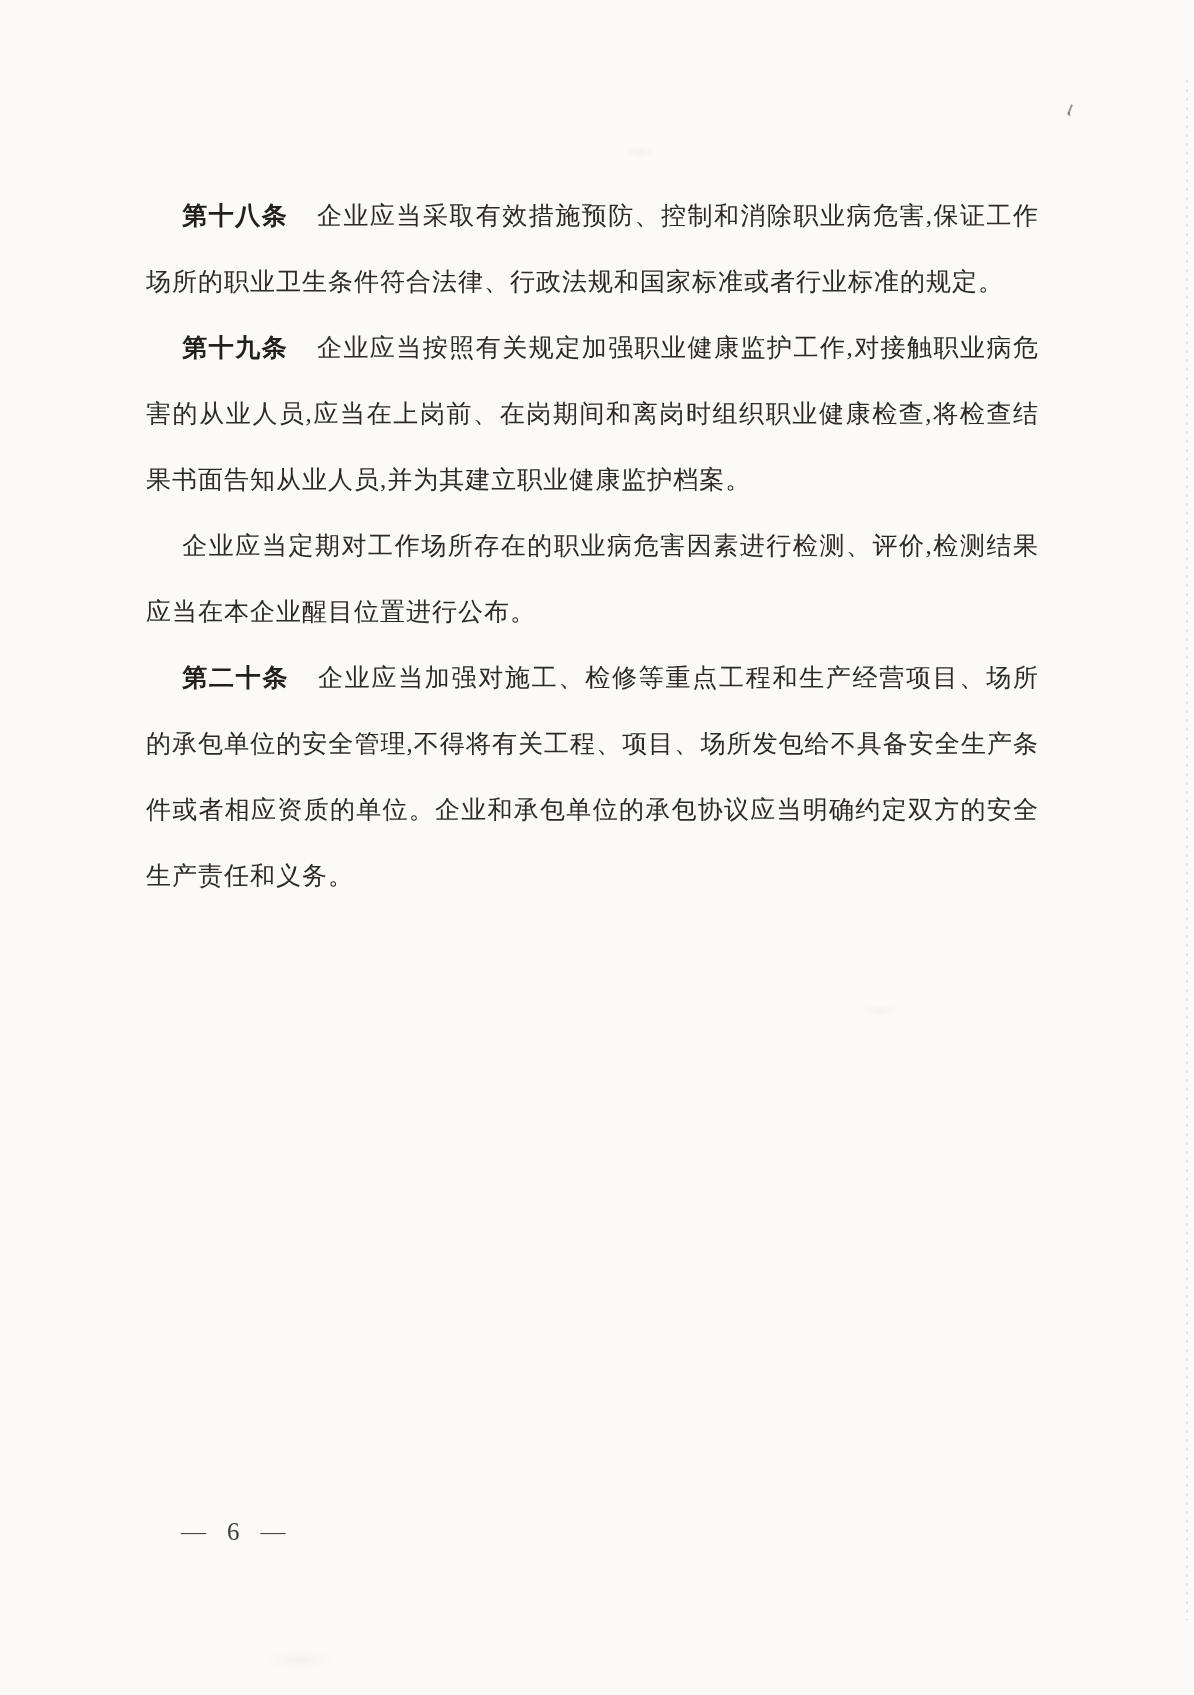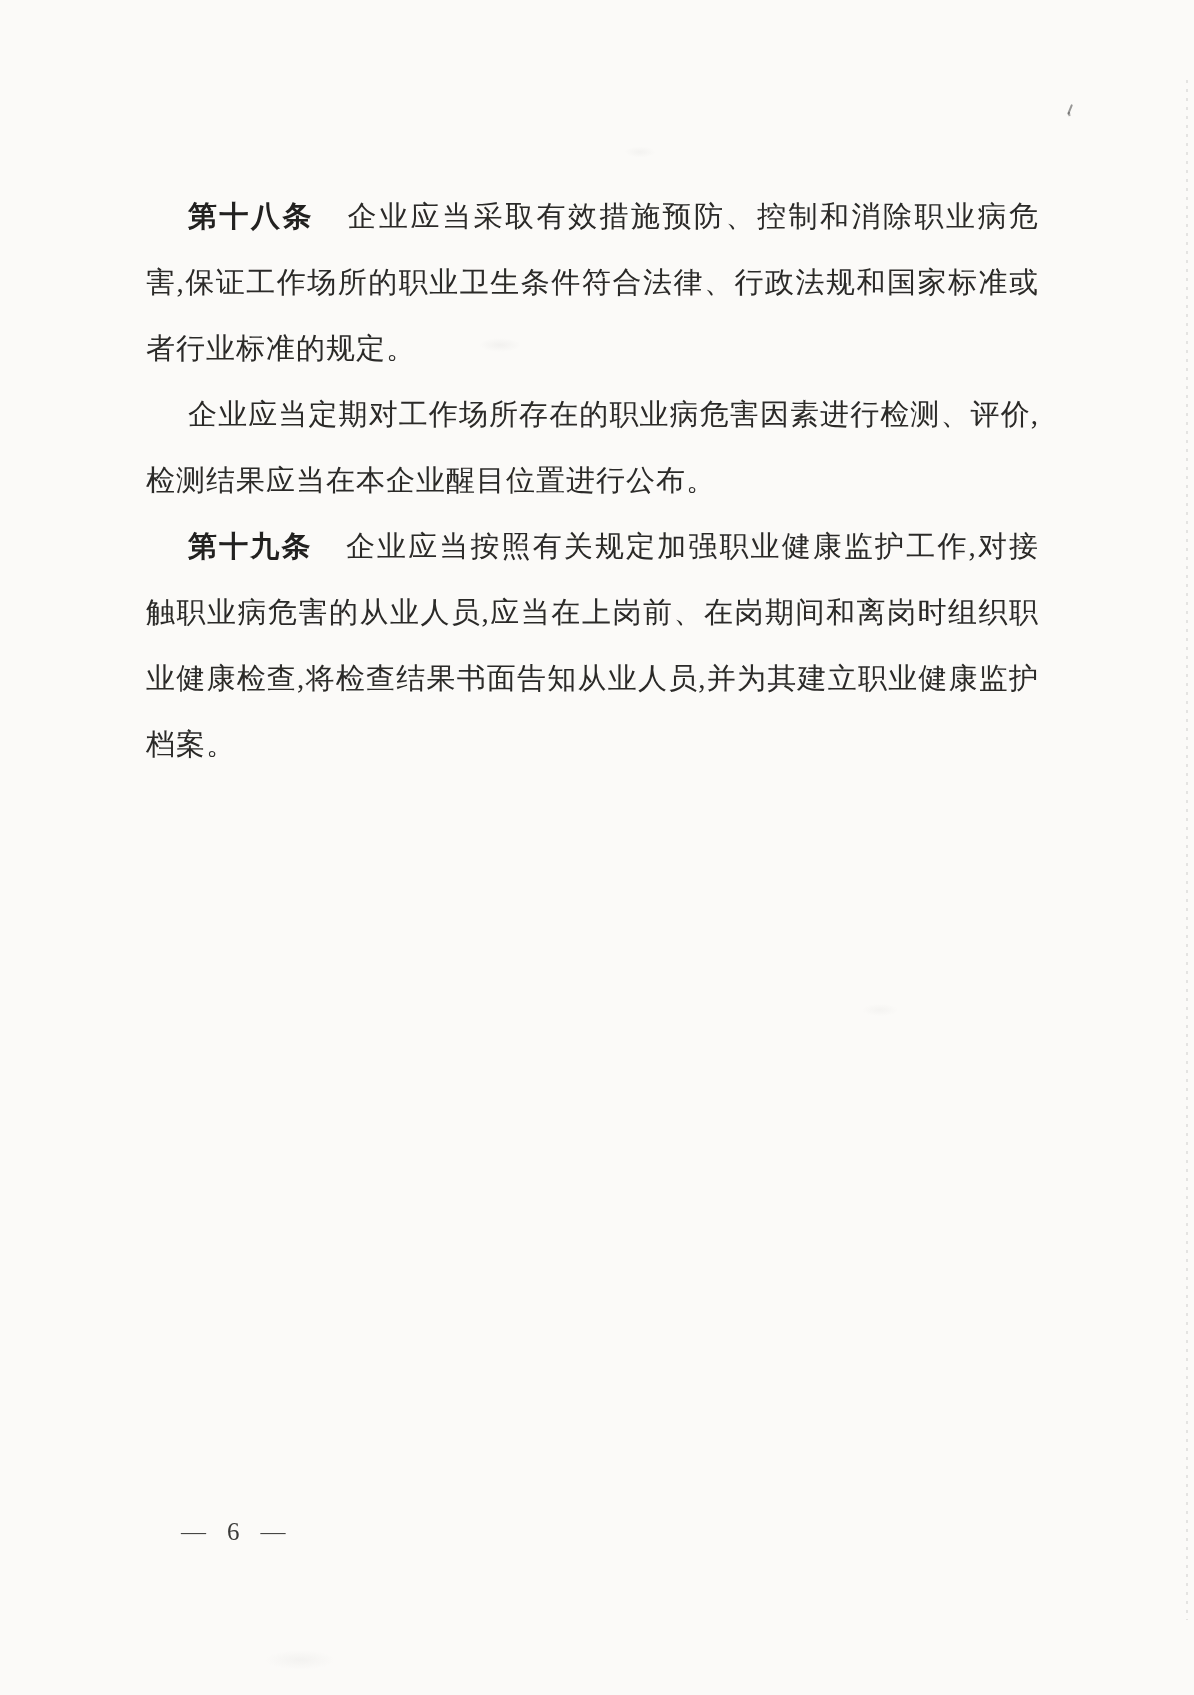--- a/index.html
+++ b/index.html
@@ -62,21 +62,21 @@
     height: 4px;
     background: rgba(70,70,70,0.45);
     transform: rotate(-30deg);
   }
 
   .content {
     position: absolute;
     left: 146px;
     top: 183px;
     width: 893px;
-    font-size: 29px;
+    font-size: 25px;
     line-height: 66px;
     color: #2b2a28;
     text-align: justify;
     letter-spacing: 1px;
   }
 
   .para {
     text-indent: 1.45em;
   }
 
@@ -103,24 +103,25 @@
 </style>
 </head>
 <body>
 
 <div class="page">
 
   <div class="content">
 
     <p class="para"><span class="article-label">第十八条</span><span class="para-text">企业应当采取有效措施预防、控制和消除职业病危害,保证工作场所的职业卫生条件符合法律、行政法规和国家标准或者行业标准的规定。</span></p>
 
+    <p class="para"><span class="article-label">第十九条</span><span class="para-text">企业应当按照有关规定加强职业健康监护工作,对接触职业病危害的从业人员,应当在上岗前、在岗期间和离岗时组织职业健康检查,将检查结果书面告知从业人员,并为其建立职业健康监护档案。</span></p>
+
     <p class="para"><span class="article-label"></span><span class="para-text">企业应当定期对工作场所存在的职业病危害因素进行检测、评价,检测结果应当在本企业醒目位置进行公布。</span></p>
 
-    <p class="para"><span class="article-label">第十九条</span><span class="para-text">企业应当按照有关规定加强职业健康监护工作,对接触职业病危害的从业人员,应当在上岗前、在岗期间和离岗时组织职业健康检查,将检查结果书面告知从业人员,并为其建立职业健康监护档案。</span></p>
-
+    <p class="para"><span class="article-label">第二十条</span><span class="para-text">企业应当加强对施工、检修等重点工程和生产经营项目、场所的承包单位的安全管理,不得将有关工程、项目、场所发包给不具备安全生产条件或者相应资质的单位。企业和承包单位的承包协议应当明确约定双方的安全生产责任和义务。</span></p>
 
 
 
 
   </div>
 
   <div class="footer">
     <span class="dash">—</span>
     <span class="page-num">6</span>
     <span class="dash">—</span>

